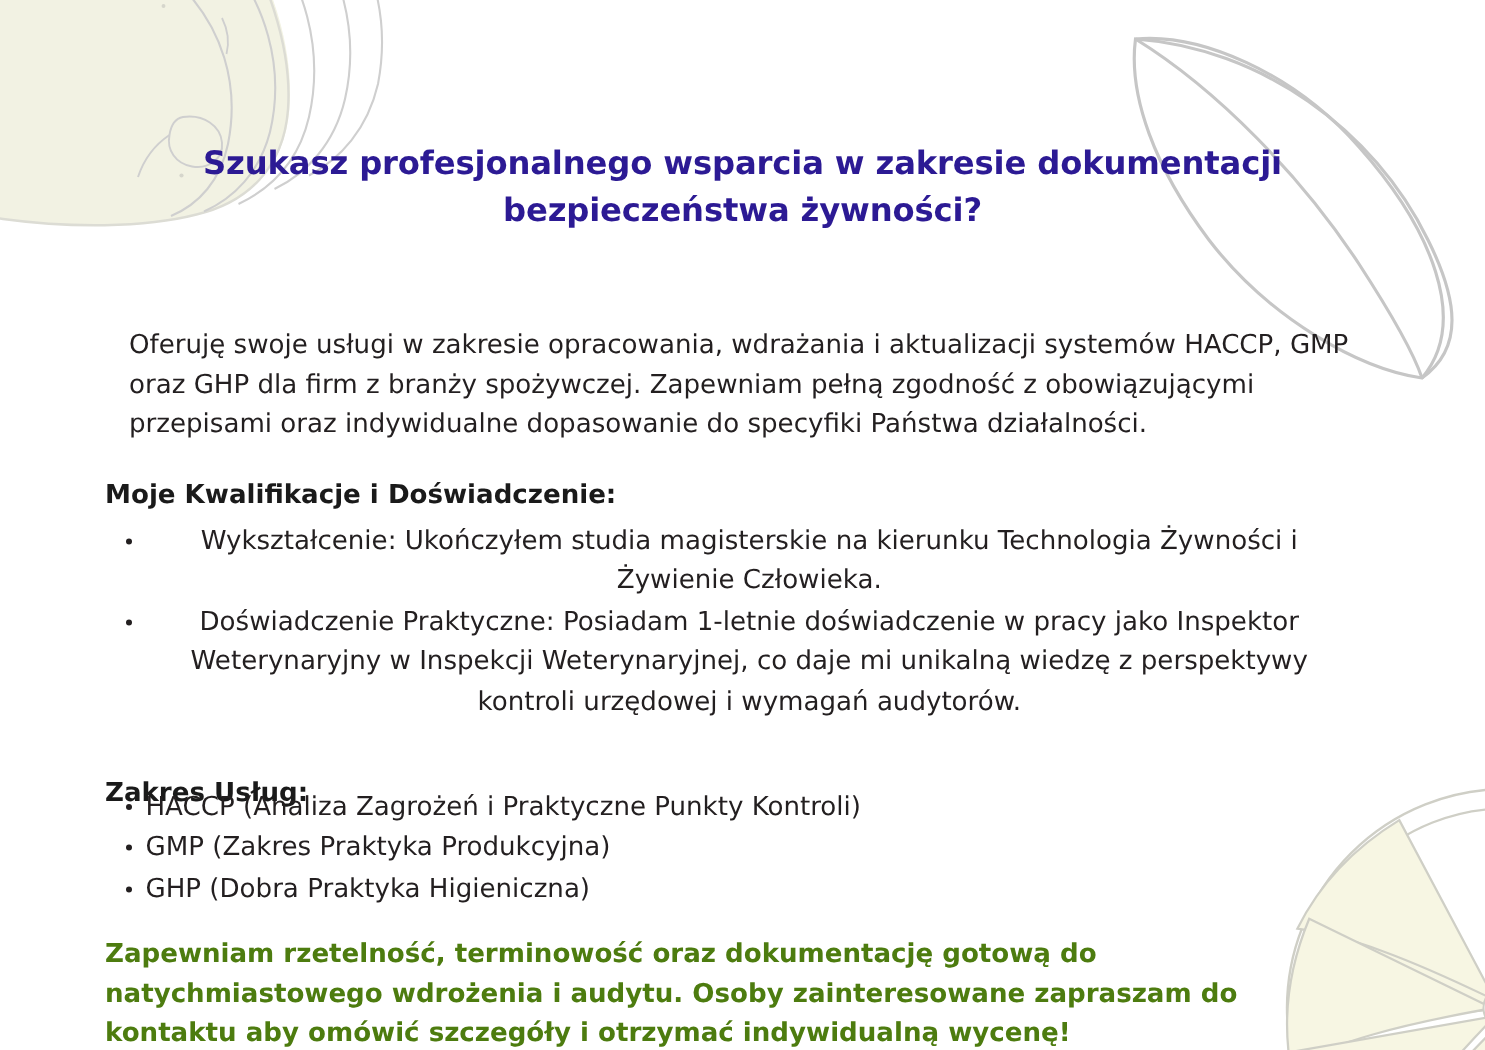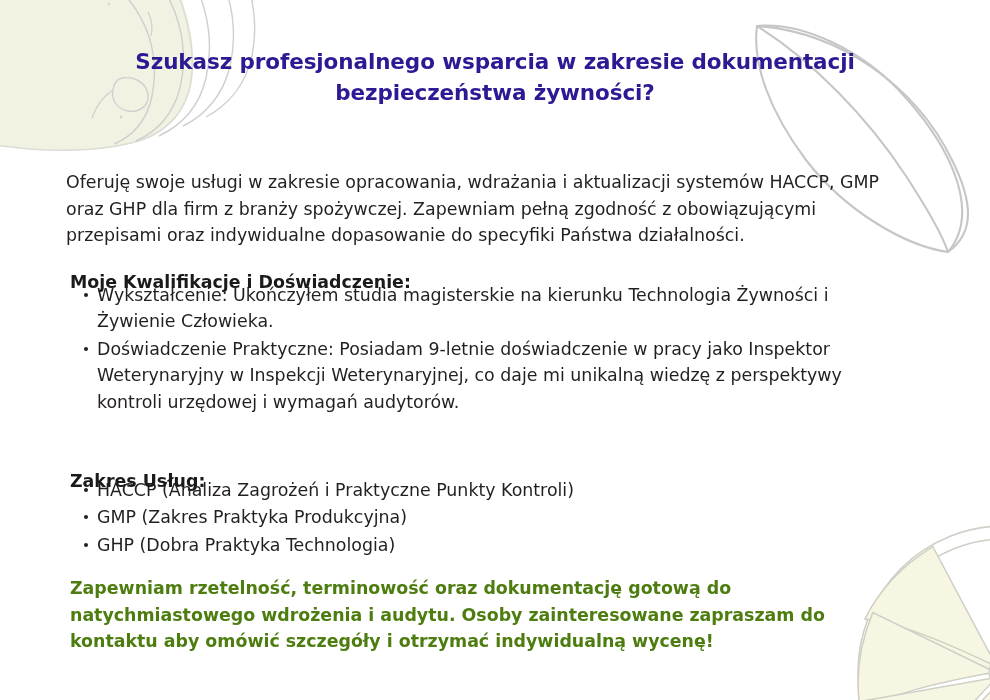--- a/index.html
+++ b/index.html
@@ -24,38 +24,39 @@
     height: 700px;
     z-index: 0;
     pointer-events: none;
   }
 
   
   #content {
     position: absolute;
     inset: 0;
     z-index: 2;
+    margin-top: 48px;
   }
 
   .doc-title {
     position: absolute;
     left: 70px;
     top: 33px;
     width: 850px;
     text-align: center;
     font-size: 21.5px;
     font-weight: bold;
     line-height: 1.42;
     letter-spacing: -0.1px;
     color: #2c1a94;
   }
 
   .intro-para {
     position: absolute;
-    left: 66px;
+    left: 86px;
     top: 152px;
     width: 832px;
     font-size: 17.4px;
     line-height: 1.52;
     color: #231f20;
   }
 
   .section-heading {
     position: absolute;
     left: 70px;
@@ -69,21 +70,21 @@
 
   ul.bullets {
     position: absolute;
     margin: 0;
     padding: 0;
     list-style: none;
     font-size: 17.4px;
     color: #231f20;
     line-height: 1.52;
   }
-  #list-kwalifikacje { left: 70px; top: 282px; width: 832px; }
+  #list-kwalifikacje { left: 70px; top: 300px; width: 832px; text-align: center; }
   #list-zakres { left: 70px; top: 477px; width: 832px; }
 
   ul.bullets > li {
     position: relative;
     padding-left: 27px;
     margin: 0 0 1px 0;
   }
   ul.bullets > li::before {
     content: "";
     position: absolute;
@@ -172,26 +173,26 @@
 <div id="content">
 
   <h1 class="doc-title">Szukasz profesjonalnego wsparcia w zakresie dokumentacji bezpieczeństwa żywności?</h1>
 
   <p class="intro-para">Oferuję swoje usługi w zakresie opracowania, wdrażania i aktualizacji systemów HACCP, GMP oraz GHP dla firm z branży spożywczej. Zapewniam pełną zgodność z obowiązującymi przepisami oraz indywidualne dopasowanie do specyfiki Państwa działalności.</p>
 
   <h2 id="heading-kwalifikacje" class="section-heading">Moje Kwalifikacje i Doświadczenie:</h2>
 
   <ul id="list-kwalifikacje" class="bullets">
     <li>Wykształcenie: Ukończyłem studia magisterskie na kierunku Technologia Żywności i Żywienie Człowieka.</li>
-    <li>Doświadczenie Praktyczne: Posiadam 9-letnie doświadczenie w pracy jako Inspektor Weterynaryjny w Inspekcji Weterynaryjnej, co daje mi unikalną wiedzę z perspektywy kontroli urzędowej i wymagań audytorów.</li>
+    <li>Doświadczenie Praktyczne: Posiadam 1-letnie doświadczenie w pracy jako Inspektor Weterynaryjny w Inspekcji Weterynaryjnej, co daje mi unikalną wiedzę z perspektywy kontroli urzędowej i wymagań audytorów.</li>
   </ul>
 
   <h2 id="heading-zakres" class="section-heading">Zakres Usług:</h2>
 
   <ul id="list-zakres" class="bullets">
     <li>HACCP (Analiza Zagrożeń i Praktyczne Punkty Kontroli)</li>
     <li>GMP (Zakres Praktyka Produkcyjna)</li>
-    <li>GHP (Dobra Praktyka Technologia)</li>
+    <li>GHP (Dobra Praktyka Higieniczna)</li>
   </ul>
 
   <p class="closing-para">Zapewniam rzetelność, terminowość oraz dokumentację gotową do natychmiastowego wdrożenia i audytu. Osoby zainteresowane zapraszam do kontaktu aby omówić szczegóły i otrzymać indywidualną wycenę!</p>
 
 </div>
 
 </body></html>

